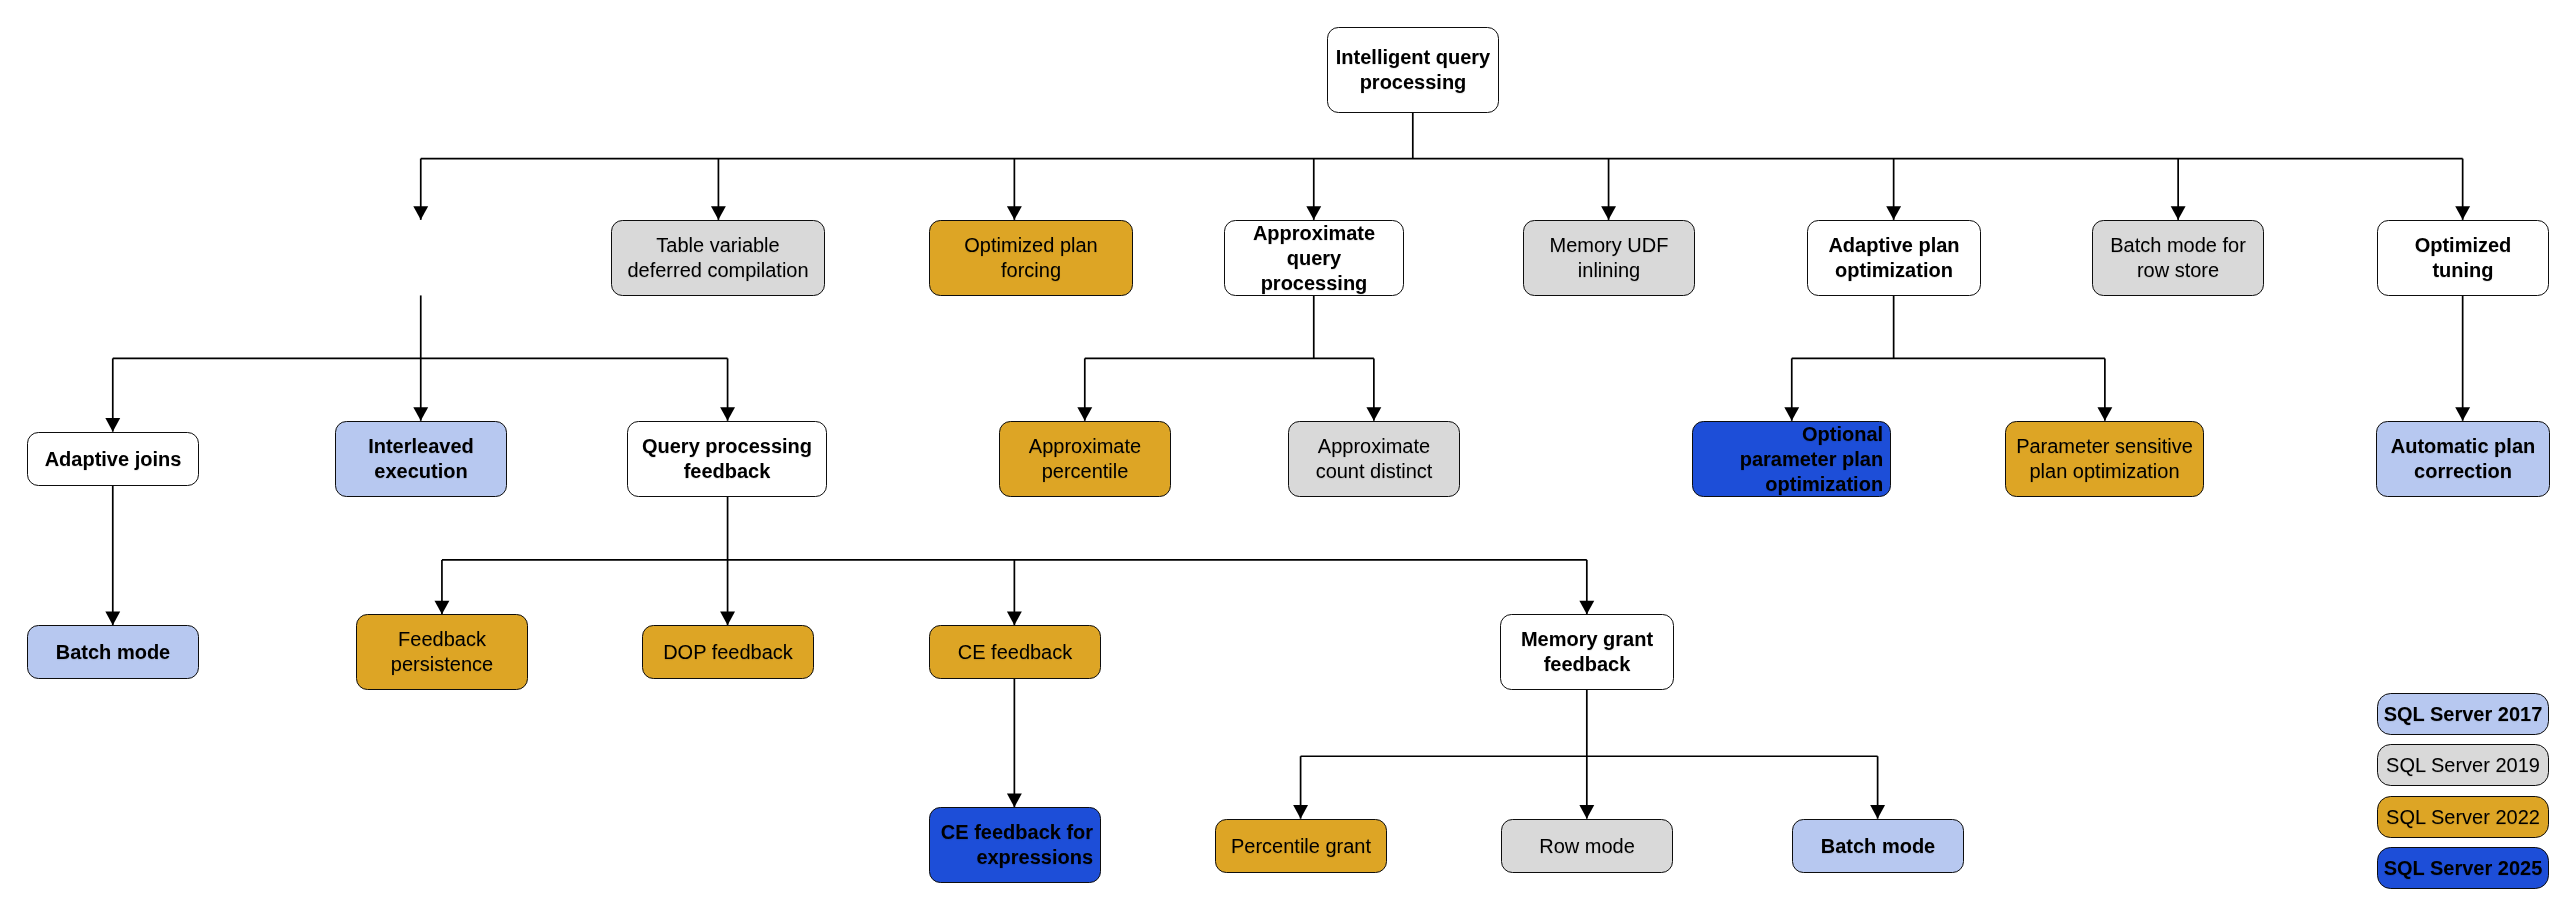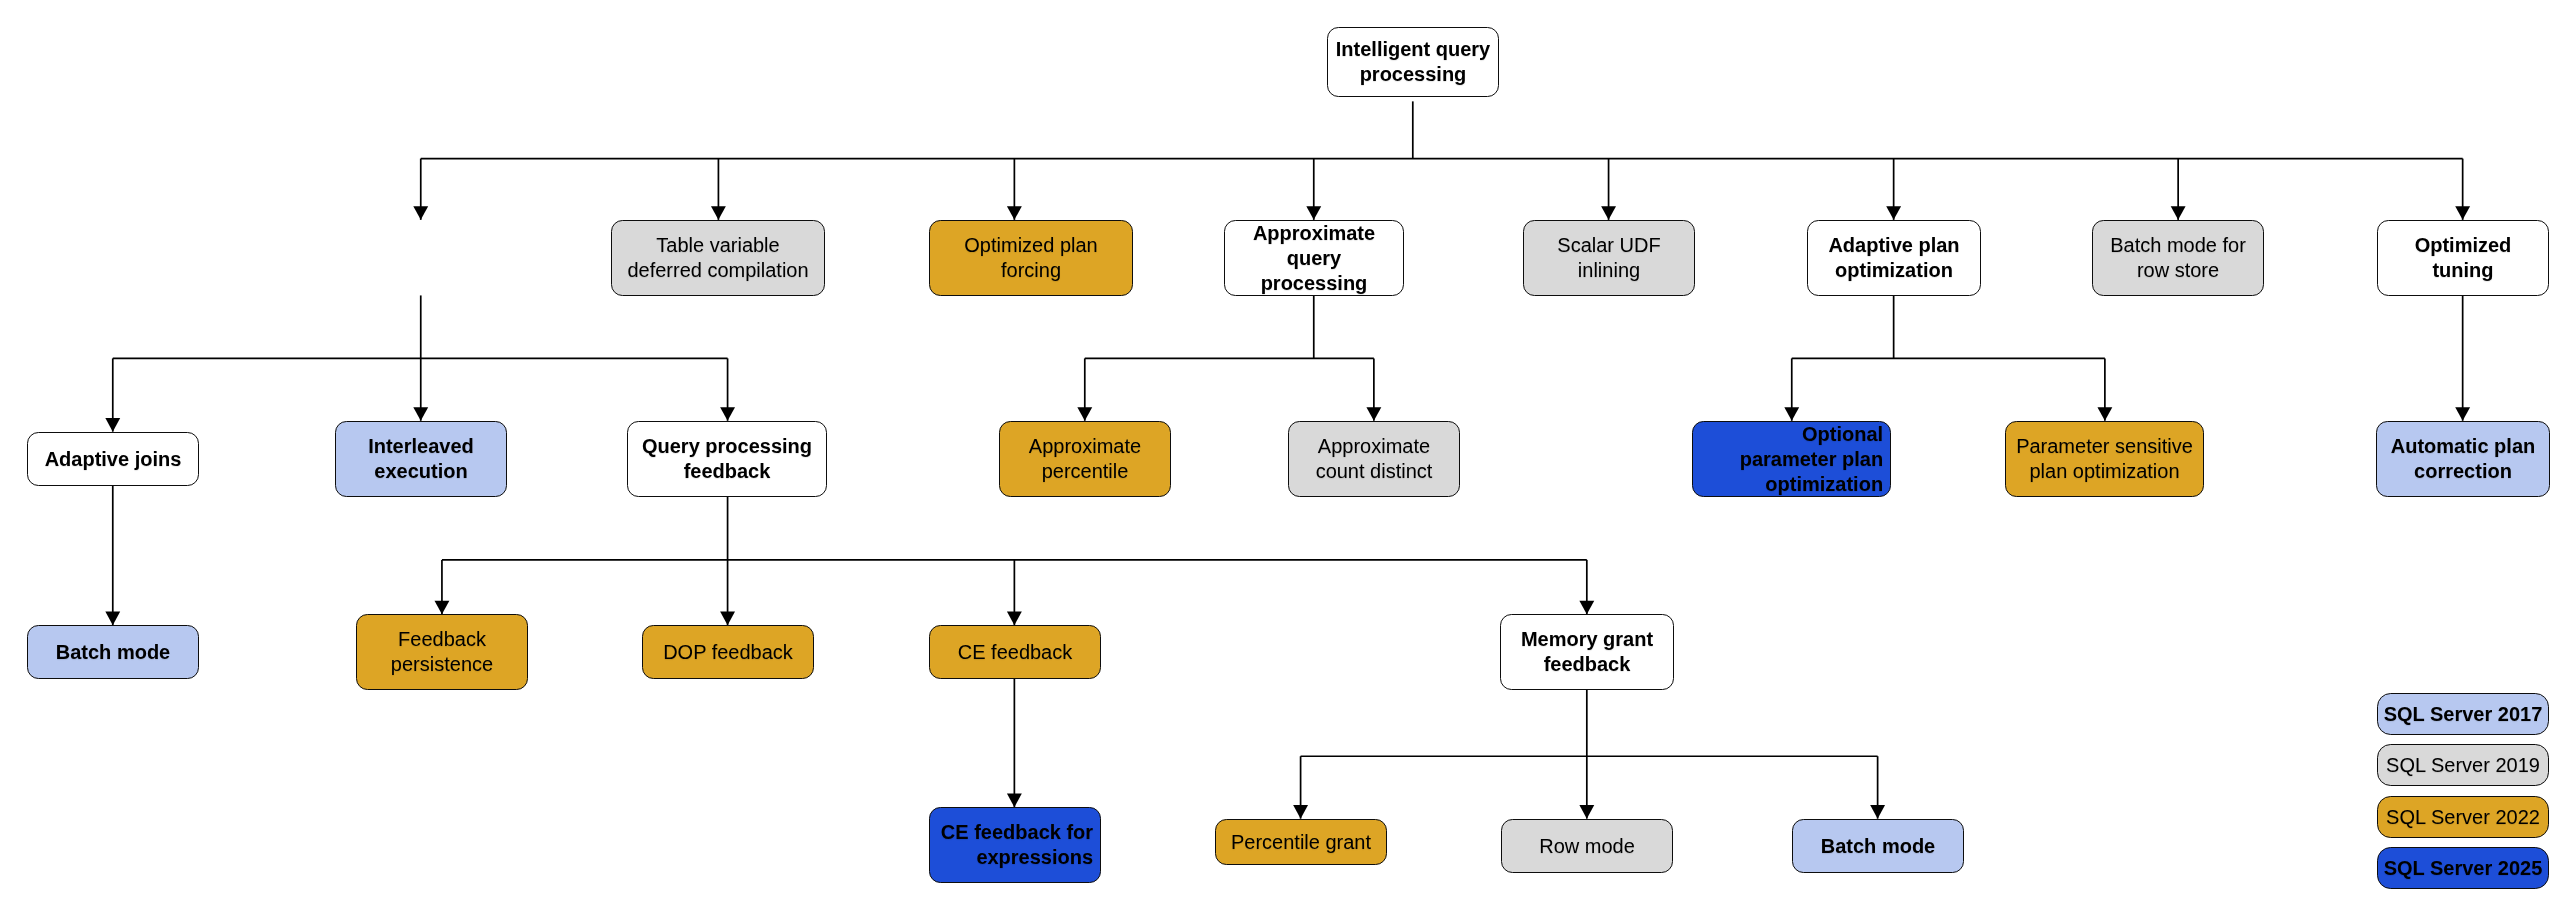--- a/index.html
+++ b/index.html
@@ -82,47 +82,47 @@
       <path d="M1772,1186 V1410" marker-end="url(#arr)"></path>
 
       <path d="M2772,1205 V1321"></path>
       <path d="M2272,1321 H3280"></path>
       <path d="M2272,1321 V1430" marker-end="url(#arr)"></path>
       <path d="M2772,1321 V1430" marker-end="url(#arr)"></path>
       <path d="M3280,1321 V1430" marker-end="url(#arr)"></path>
     </g>
   </svg>
 
-  <div class="node c-group" style="left:1327px;top:27px;width:172px;height:70px">Intelligent query processing</div>
+  <div class="node c-group" style="left:1327px;top:27px;width:172px;height:86px">Intelligent query processing</div>
 
   <div class="node c-2019" style="left:611px;top:220px;width:214px;height:76px">Table variable deferred compilation</div>
   <div class="node c-2022" style="left:929px;top:220px;width:204px;height:76px">Optimized plan forcing</div>
   <div class="node c-group" style="left:1224px;top:220px;width:180px;height:76px">Approximate query processing</div>
-  <div class="node c-2019" style="left:1523px;top:220px;width:172px;height:76px">Scalar UDF inlining</div>
+  <div class="node c-2019" style="left:1523px;top:220px;width:172px;height:76px">Memory UDF inlining</div>
   <div class="node c-group" style="left:1807px;top:220px;width:174px;height:76px">Adaptive plan optimization</div>
   <div class="node c-2019" style="left:2092px;top:220px;width:172px;height:76px">Batch mode for row store</div>
   <div class="node c-group" style="left:2377px;top:220px;width:172px;height:76px;padding:0 18.3px">Optimized tuning</div>
 
   <div class="node c-group" style="left:27px;top:432px;width:172px;height:54px">Adaptive joins</div>
   <div class="node c-2017" style="left:335px;top:421px;width:172px;height:76px">Interleaved execution</div>
   <div class="node c-group" style="left:627px;top:421px;width:200px;height:76px">Query processing feedback</div>
   <div class="node c-2022" style="left:999px;top:421px;width:172px;height:76px">Approximate percentile</div>
   <div class="node c-2019" style="left:1288px;top:421px;width:172px;height:76px">Approximate count distinct</div>
   <div class="node c-2025" style="left:1692px;top:421px;width:199px;height:76px">Optional parameter plan optimization</div>
   <div class="node c-2022" style="left:2005px;top:421px;width:199px;height:76px">Parameter sensitive plan optimization</div>
   <div class="node c-2017" style="left:2376px;top:421px;width:174px;height:76px">Automatic plan correction</div>
 
   <div class="node c-2017" style="left:27px;top:625px;width:172px;height:54px">Batch mode</div>
   <div class="node c-2022" style="left:356px;top:614px;width:172px;height:76px">Feedback persistence</div>
   <div class="node c-2022" style="left:642px;top:625px;width:172px;height:54px">DOP feedback</div>
   <div class="node c-2022" style="left:929px;top:625px;width:172px;height:54px">CE feedback</div>
   <div class="node c-group" style="left:1500px;top:614px;width:174px;height:76px">Memory grant feedback</div>
 
   <div class="node c-2025" style="left:929px;top:807px;width:172px;height:76px">CE feedback for expressions</div>
-  <div class="node c-2022" style="left:1215px;top:819px;width:172px;height:46px">Percentile grant</div>
+  <div class="node c-2022" style="left:1215px;top:819px;width:172px;height:54px">Percentile grant</div>
   <div class="node c-2019" style="left:1501px;top:819px;width:172px;height:54px">Row mode</div>
   <div class="node c-2017" style="left:1792px;top:819px;width:172px;height:54px">Batch mode</div>
 
   <div class="legend-box c-2017" style="top:693px">SQL Server 2017</div>
   <div class="legend-box c-2019" style="top:744px">SQL Server 2019</div>
   <div class="legend-box c-2022" style="top:796px">SQL Server 2022</div>
   <div class="legend-box c-2025" style="top:847px">SQL Server 2025</div>
 
 </div>
 

